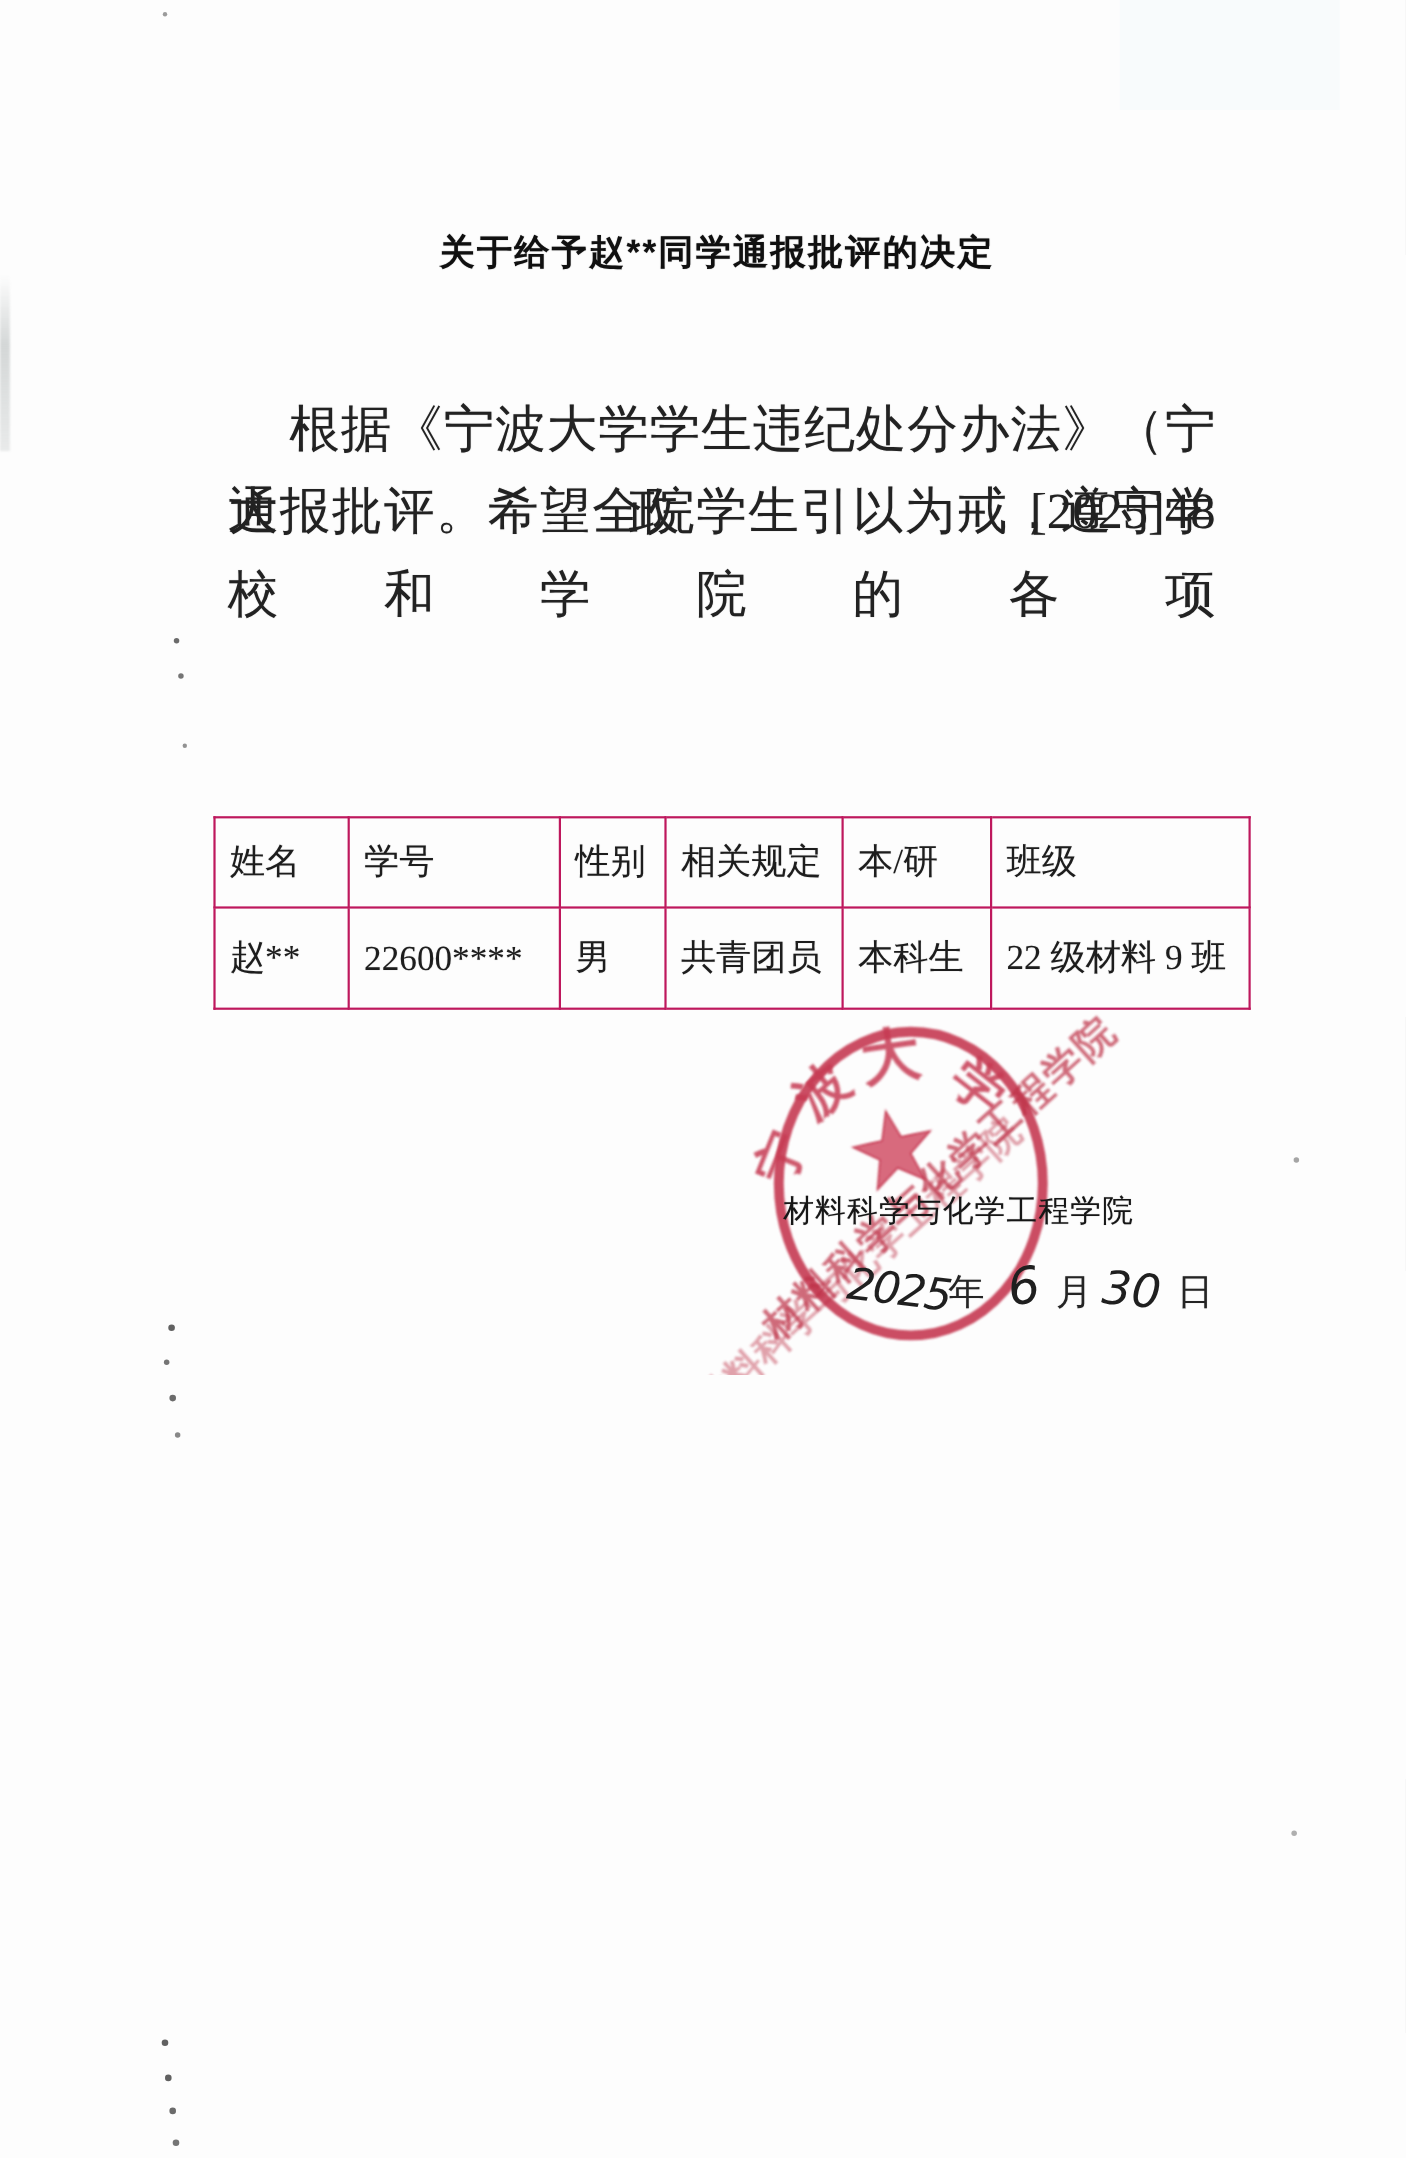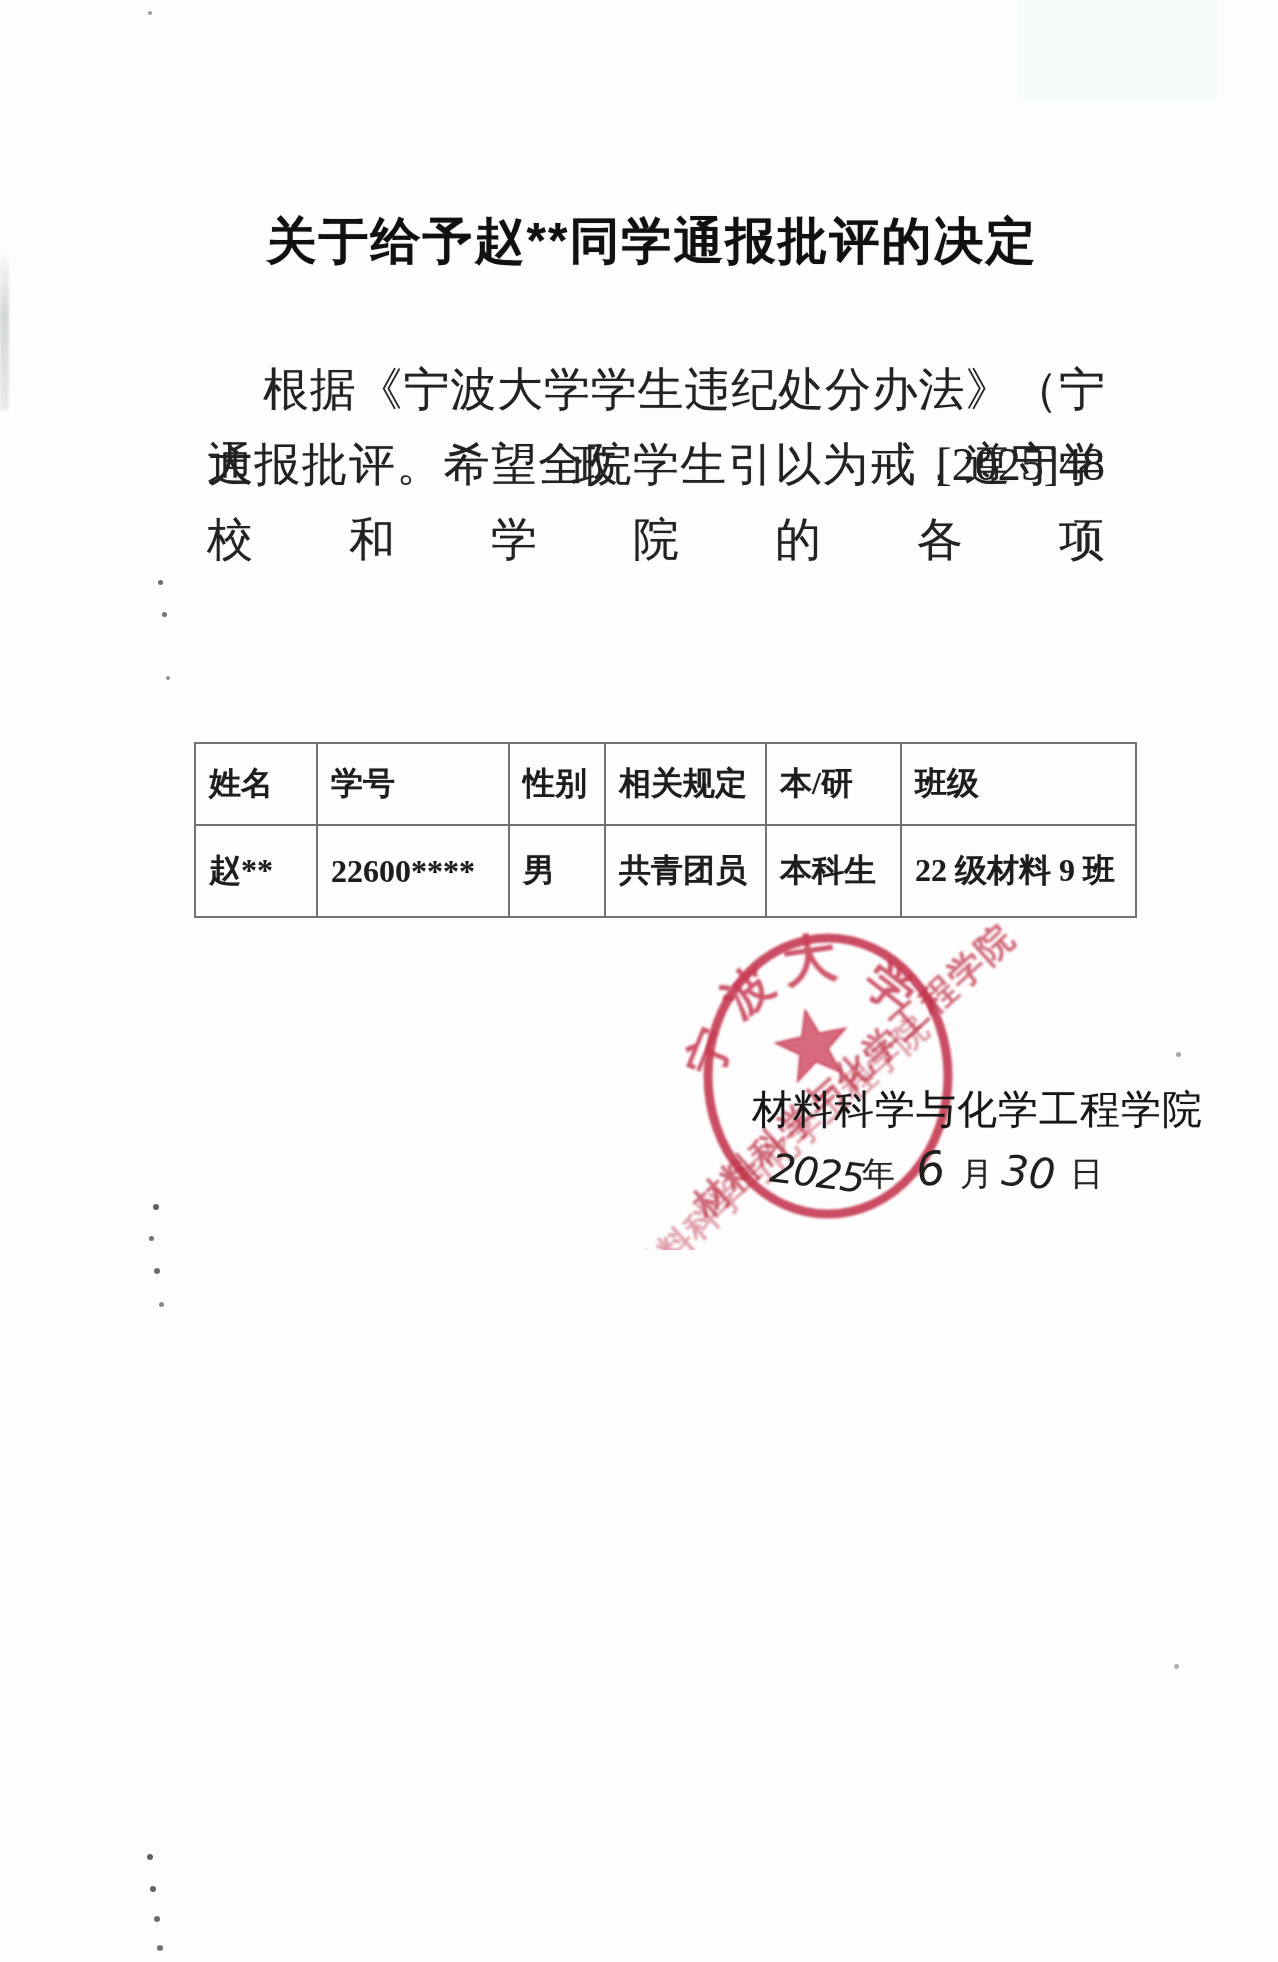--- a/index.html
+++ b/index.html
@@ -5,21 +5,21 @@
   html,body{margin:0;padding:0;background:#e9e9e9;}
   .page{
     position:relative;width:1278px;height:1962px;margin:0 auto;
     background:#fdfdfd;overflow:hidden;
     font-family:"Liberation Serif",serif;color:#1e1e1e;
   }
   .doc-title{
     position:absolute;left:0;right:0;top:208px;margin:0;
     text-align:center;padding-left:26px;
     font-family:"Liberation Sans",sans-serif;font-weight:bold;
-    font-size:50px;letter-spacing:2px;color:#101010;
+    font-size:32px;letter-spacing:2px;color:#101010;
     text-shadow:0 0 1px rgba(0,0,0,.45);
   }
   .doc-body{
     position:absolute;left:207px;top:352px;width:898px;
     font-size:46px;color:#222;
     text-shadow:0 0 1px rgba(30,30,30,.35);
   }
   .body-line{
     height:75px;line-height:75px;
     text-align:justify;text-align-last:justify;
@@ -27,29 +27,29 @@
   }
   .body-line.first{text-indent:56px;}
   .body-line.last{text-align-last:left;}
   .info-table{
     position:absolute;left:194px;top:742px;width:941px;
     border-collapse:collapse;table-layout:fixed;
     font-size:32px;color:#1d1d1d;
     text-shadow:0 0 1px rgba(30,30,30,.3);
   }
   .info-table th,.info-table td{
-    border:2px solid #737373;font-weight:bold;text-align:left;
+    border:2px solid #be185d;font-weight:normal;text-align:left;
     padding:0 4px 0 13px;vertical-align:middle;overflow:hidden;
   }
   .info-table thead tr{height:82px;}
   .info-table tbody tr{height:92px;}
   .seal-svg{position:absolute;left:620px;top:890px;pointer-events:none;}
   .college-sig{
-    position:absolute;left:752px;top:1082px;
-    font-size:40px;letter-spacing:1px;color:#161616;
+    position:absolute;left:712px;top:1082px;
+    font-size:28px;letter-spacing:1px;color:#161616;
     text-shadow:0 0 1px rgba(20,20,20,.35);
   }
   .date-row{position:absolute;left:770px;top:1140px;width:340px;height:70px;}
   .date-row span{position:absolute;display:inline-block;}
   .dt-unit{font-size:33px;color:#242424;text-shadow:0 0 1px rgba(30,30,30,.3);}
   .hw{
     font-family:"DejaVu Sans",sans-serif;font-style:italic;
     color:#1f1f1f;letter-spacing:-2px;
   }
   .hw-year{left:0;top:10px;font-size:40px;transform:rotate(7deg);}

